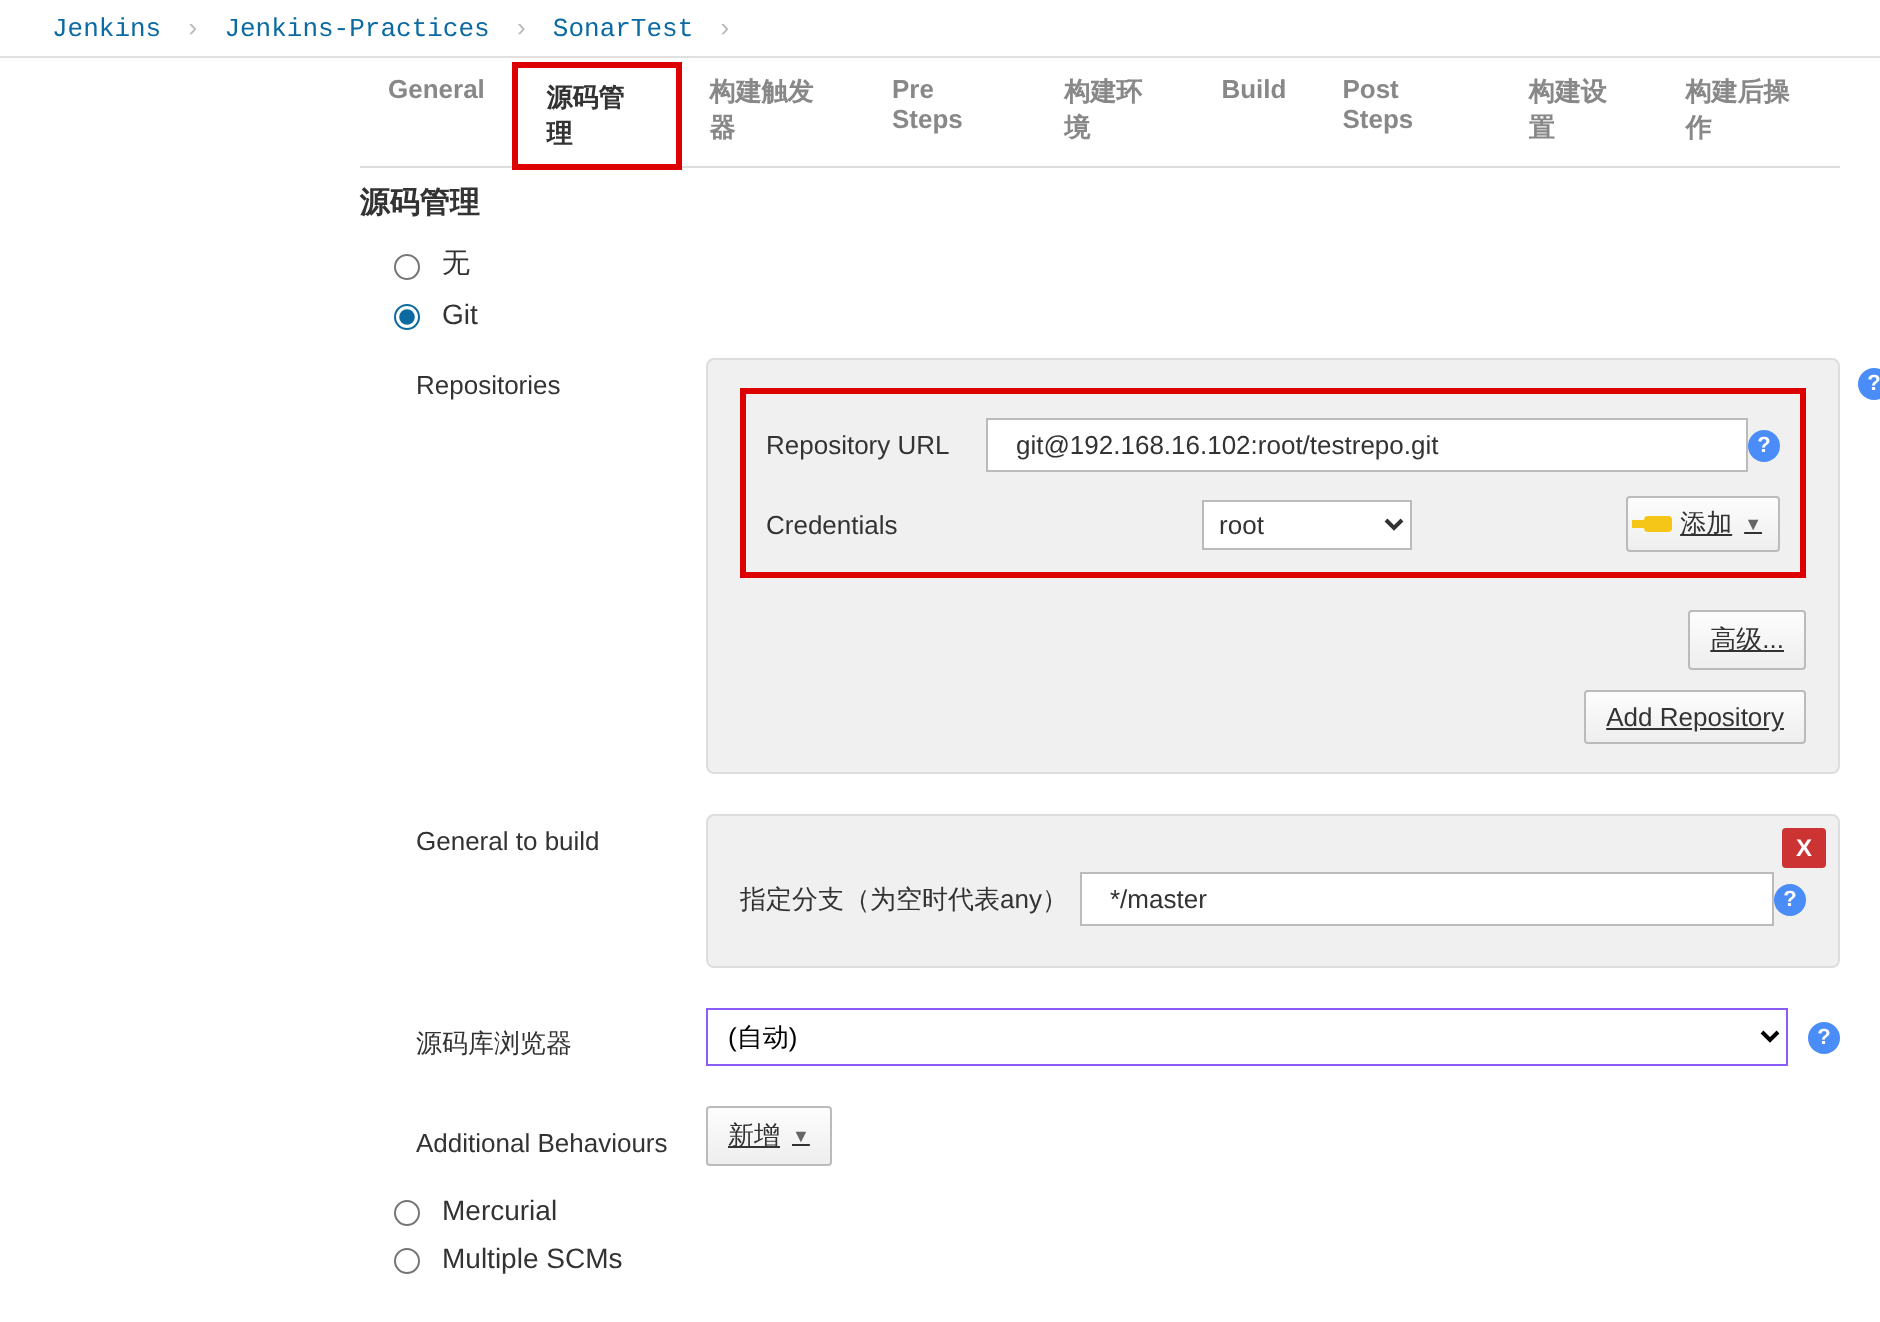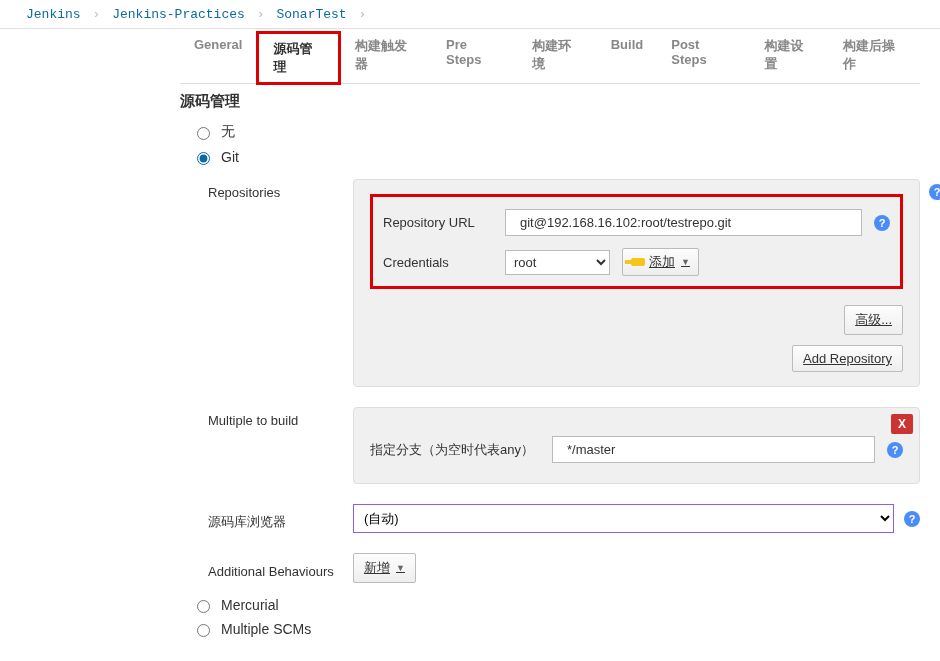--- a/index.html
+++ b/index.html
@@ -91,22 +91,23 @@
     cursor: pointer;
   }
   .help-outer {
     position: absolute;
     right: -26px;
     top: 4px;
   }
   .inner-row {
     display: flex;
     align-items: center;
-    gap: 12px;
+    gap: 0;
     padding: 6px 0;
+    justify-content: space-between;
   }
   .inner-label {
     width: 110px;
     color: #333;
   }
   .text-input {
     border: 1px solid #bbb;
     background: #fff;
     padding: 5px 7px;
     font-size: 13px;
@@ -250,21 +251,21 @@
         <div class="action-row-right">
           <button class="btn">高级...</button>
         </div>
         <div class="action-row-right">
           <button class="btn">Add Repository</button>
         </div>
       </div>
     </div>
 
     <div class="field-block">
-      <div class="field-label">Multiple to build</div>
+      <div class="field-label">General to build</div>
       <div class="field-content">
         <div class="del-btn">X</div>
         <div class="inner-row" style="padding-top:14px">
           <div class="inner-label" style="width:170px">指定分支（为空时代表any）</div>
           <input class="text-input wide" type="text" value="*/master" style="">
           <span class="help-icon">?</span>
         </div>
       </div>
     </div>
 

